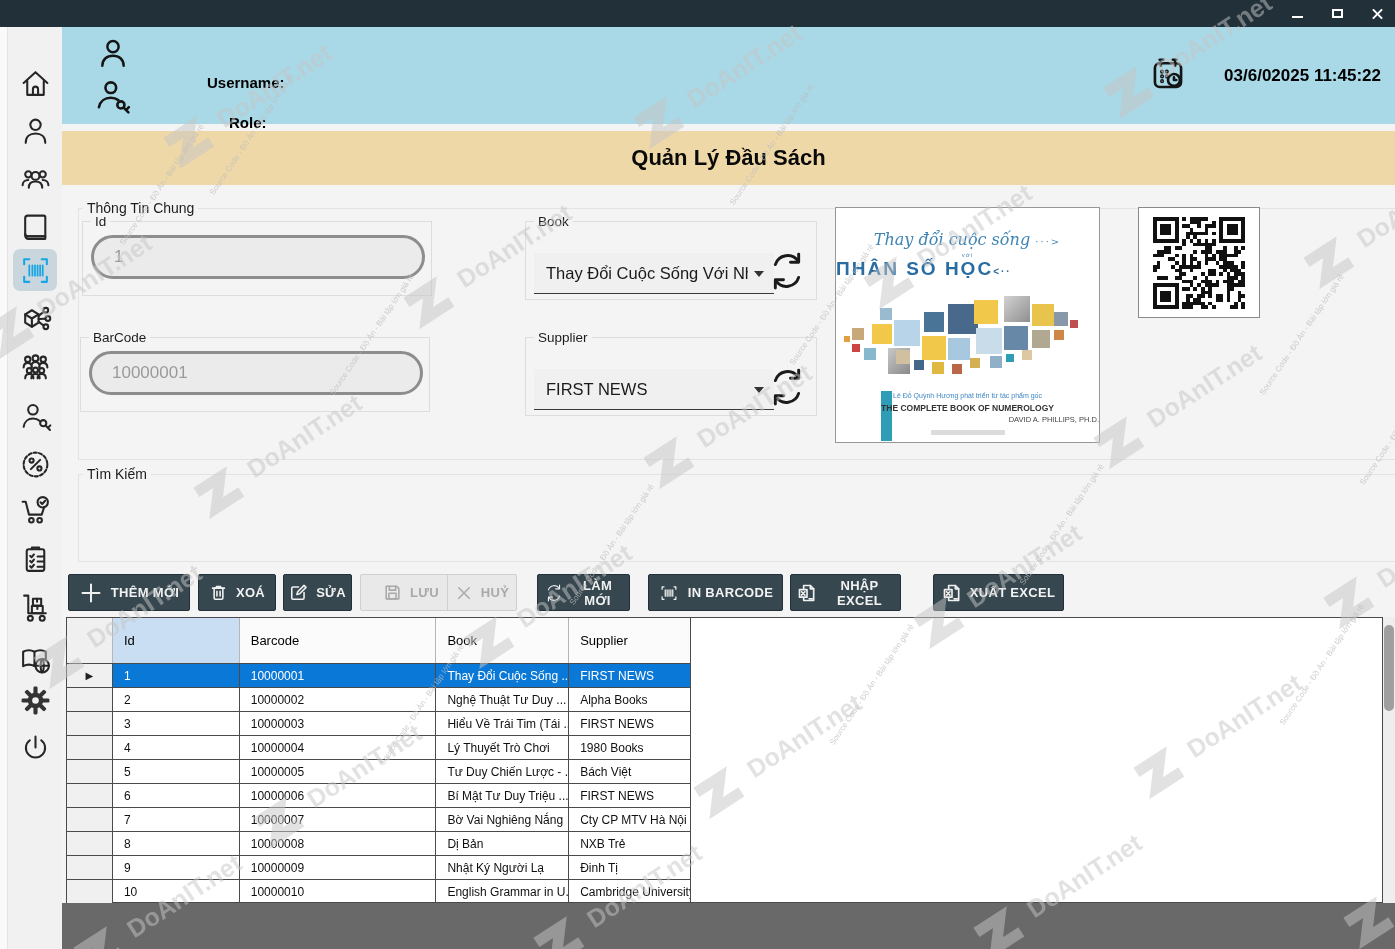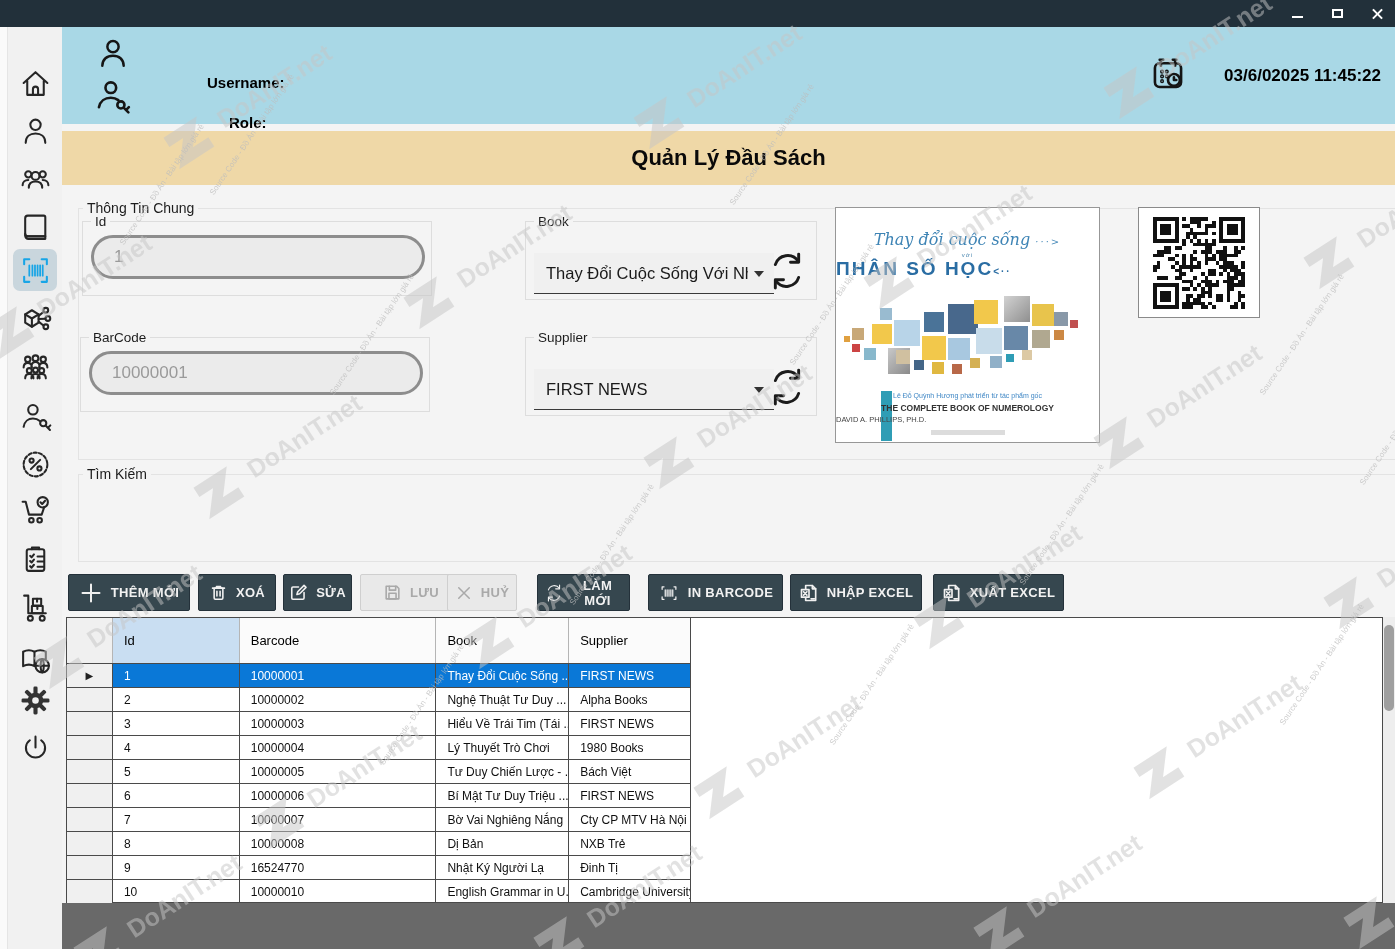--- a/index.html
+++ b/index.html
@@ -79,36 +79,36 @@
             font-style:italic;color:#3e84b5;font-size:16px}
   .cover-t1 .arr{font-size:10px;letter-spacing:2px}
   .cover-voi{position:absolute;left:0;right:0;top:44px;text-align:center;font-size:6px;color:#4a87b0;letter-spacing:1px}
   .cover-t2{position:absolute;left:0;right:0;top:50px;font-weight:bold;color:#2a6da3;
             font-size:19px;letter-spacing:2px}
   .cover-t2 .arr{font-size:10px;letter-spacing:2px}
   .mosaic-sq{position:absolute}
   .cover-spine{position:absolute;left:45px;top:183px;width:11px;height:50px;background:#2f9db5}
   .cover-credit{position:absolute;left:0;right:0;top:184px;text-align:center;font-size:7px;color:#3f87c5}
   .cover-series{position:absolute;left:0;right:0;top:195px;text-align:center;font-size:8.5px;font-weight:bold;color:#333}
-  .cover-author{position:absolute;left:0;right:0;top:207px;text-align:left;font-size:7.5px;color:#444}
+  .cover-author{position:absolute;left:0;right:0;top:207px;text-align:right;font-size:7.5px;color:#444}
   .cover-pub{position:absolute;left:50%;top:222px;width:74px;height:5px;margin-left:-37px;background:#dcdcdc}
   .qr-panel{position:absolute;left:1138px;top:207px;width:122px;height:111px;background:#fff;border:1px solid #8a8a8a;
             display:flex;align-items:center;justify-content:center;z-index:2}
 
   
   .abtn{position:absolute;top:574px;height:37px;background:#36474f;border:1px solid #24313a;border-radius:2px;
         color:#f2f2f2;font-weight:bold;font-size:13px;display:flex;align-items:center;justify-content:center;gap:8px;
         font-family:"Liberation Sans",sans-serif;cursor:pointer;letter-spacing:.3px;z-index:2}
   .abtn svg{flex:0 0 auto}
   .bic{stroke:#f0f0f0;stroke-width:2;fill:none;stroke-linecap:round;stroke-linejoin:round}
   .abtn.disabled{background:#e9e9e9;border-color:#cfcfcf;color:#a9a9a9;cursor:default}
   .abtn.disabled .bic{stroke:#a9a9a9}
   .b0{left:68px;width:122px}.b1{left:198px;width:78px}.b2{left:283px;width:69px}
   .b3{left:360px;width:102px}.b4{left:447px;width:70px}.b5{left:537px;width:93px}
-  .b6{left:648px;width:135px}.b7{left:790px;width:132px}.b8{left:933px;width:131px}
+  .b6{left:648px;width:135px}.b7{left:790px;width:111px}.b8{left:933px;width:131px}
 
   
   .grid{position:absolute;left:66px;top:617px;width:1317px;height:286px;background:#fff;border:1px solid #4a4a4a;z-index:2}
   .tcols{position:absolute;left:0;top:0;width:624px;height:100%;border-right:1px solid #4a4a4a}
   .thead{height:46px;display:flex;background:#fbfbfb;border-bottom:1px solid #4a4a4a}
   .th{font-size:13px;color:#000;display:flex;align-items:center;padding-left:11px;border-right:1px solid #b5b5b5}
   .th.idhdr{background:#c9def2}
   .trow{height:24px;display:flex;border-bottom:1px solid #4a4a4a;cursor:pointer}
   .tc{font-size:12px;display:flex;align-items:center;padding-left:11px;border-right:1px solid #4a4a4a;
       color:#101010;overflow:hidden;white-space:nowrap}
@@ -824,21 +824,21 @@
           <div class="trow">
             <div class="tc c0"></div>
             <div class="tc c1">8</div>
             <div class="tc c2">10000008</div>
             <div class="tc c3">Dị Bản</div>
             <div class="tc c4">NXB Trẻ</div>
           </div>
           <div class="trow">
             <div class="tc c0"></div>
             <div class="tc c1">9</div>
-            <div class="tc c2">16524770</div>
+            <div class="tc c2">10000009</div>
             <div class="tc c3">Nhật Ký Người Lạ</div>
             <div class="tc c4">Đinh Tị</div>
           </div>
           <div class="trow">
             <div class="tc c0"></div>
             <div class="tc c1">10</div>
             <div class="tc c2">10000010</div>
             <div class="tc c3">English Grammar in U...</div>
             <div class="tc c4">Cambridge University ...</div>
           </div>

